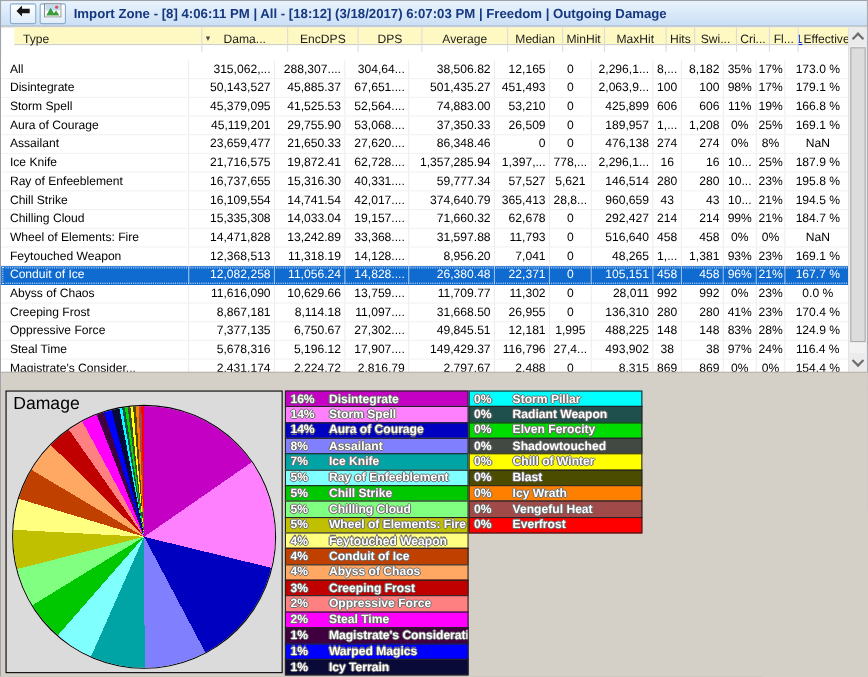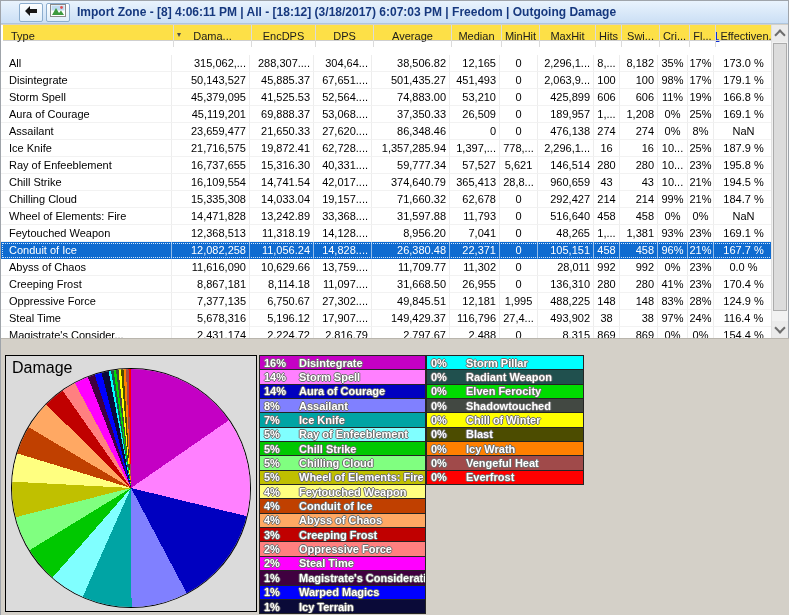--- a/index.html
+++ b/index.html
@@ -4,30 +4,30 @@
 <style>
   html,body{margin:0;padding:0}
   body{width:789px;height:615px;position:relative;overflow:hidden;
        background:#D4D0C8;font-family:"Liberation Sans",sans-serif;
        -webkit-font-smoothing:antialiased}
   .window{position:absolute;inset:0;border:1px solid #9FA4AA;box-sizing:border-box}
 
   
   .titlebar{position:absolute;left:0;top:0;width:100%;height:23px;box-sizing:border-box;
     background:linear-gradient(#E9F3FD,#CBDFF5);border-bottom:1px solid #AFC6DD;
-    display:flex;align-items:center;padding-left:18px;gap:3px}
+    display:flex;align-items:center;padding-left:8px;gap:3px}
   .tb-btn{width:24px;height:19px;flex:none;box-sizing:border-box;border:1px solid #8CADCE;
     border-radius:2px;background:linear-gradient(#FEFFFF,#DFEDFA);
     display:flex;align-items:center;justify-content:center;cursor:default}
   .tb-title{font-size:12px;font-weight:bold;color:#16387E;white-space:nowrap;margin-left:4px}
 
   
   .tablebg{position:absolute;left:0;top:24px;width:772px;height:313px;background:#fff}
-  .thead{position:absolute;left:2px;top:24px;width:772px;height:16px;display:flex;
-    background:#fde047;border-bottom:1px solid #CFCFCF;box-sizing:border-box}
+  .thead{position:absolute;left:12px;top:24px;width:772px;height:16px;display:flex;
+    background:#fef9c3;border-bottom:1px solid #CFCFCF;box-sizing:border-box}
   .hcell{box-sizing:border-box;height:22px;border-right:1px solid #DBDBDB;font-size:11px;
     color:#1c1c1c;display:flex;align-items:center;justify-content:center;
     white-space:nowrap;overflow:hidden;position:relative;cursor:default}
   .hcell.a-l{justify-content:flex-start;padding-left:8px}
   .sortglyph{position:absolute;left:3px;top:5px;font-size:8px;color:#4a4a4a}
   .effprefix{color:#0B2DD6;text-decoration:underline;margin-right:1px}
 
   .tbody{position:absolute;left:0;top:54px;width:772px}
   .trow{display:flex;height:17px;background:#fff}
   .cell{box-sizing:border-box;height:17px;border-right:1px solid #EDEDED;
@@ -192,21 +192,21 @@
         <div class="cell c7 a-r">425,899</div>
         <div class="cell c8 a-c">606</div>
         <div class="cell c9 a-r">606</div>
         <div class="cell c10 a-c">11%</div>
         <div class="cell c11 a-c">19%</div>
         <div class="cell c12 a-c">166.8 %</div>
       </div>
       <div class="trow">
         <div class="cell c0 a-l">Aura of Courage</div>
         <div class="cell c1 a-r">45,119,201</div>
-        <div class="cell c2 a-r">69,888.37</div>
+        <div class="cell c2 a-r">29,755.90</div>
         <div class="cell c3 a-r">53,068....</div>
         <div class="cell c4 a-r">37,350.33</div>
         <div class="cell c5 a-r">26,509</div>
         <div class="cell c6 a-c">0</div>
         <div class="cell c7 a-r">189,957</div>
         <div class="cell c8 a-c">1,...</div>
         <div class="cell c9 a-r">1,208</div>
         <div class="cell c10 a-c">0%</div>
         <div class="cell c11 a-c">25%</div>
         <div class="cell c12 a-c">169.1 %</div>

